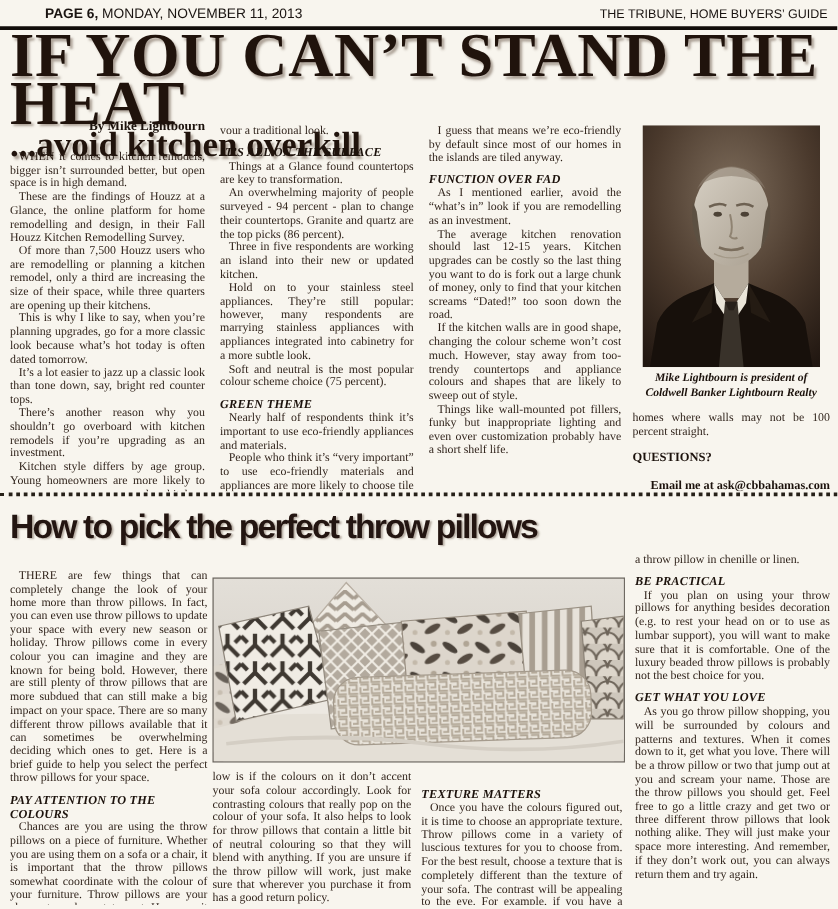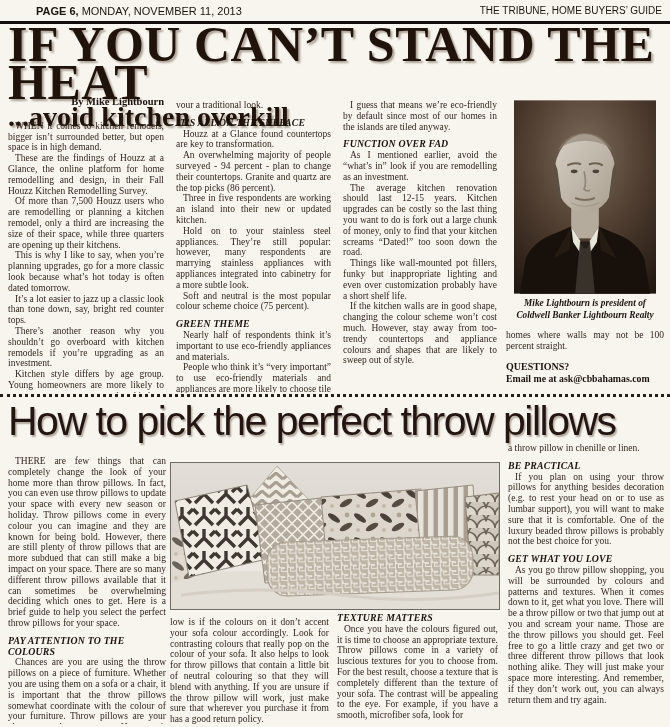--- a/index.html
+++ b/index.html
@@ -4,21 +4,21 @@
 <style>
   html,body{margin:0;padding:0;}
   body{
     width:670px;height:727px;position:relative;overflow:hidden;
     background:#f8f5ee;
     font-family:"Liberation Serif", serif;
     color:#2c1f17;
   }
   
   .pagehead{position:absolute;top:5px;left:8px;right:8px;display:flex;
-    justify-content:space-between;align-items:flex-start;
+    justify-content:space-between;align-items:flex-end;
     font-family:"Liberation Sans", sans-serif;color:#1a1411;padding-left:28px;}
   .pagehead .left{font-size:11px;}
   .pagehead .left b{font-weight:bold;}
   .pagehead .right{font-size:10px;}
   .toprule{position:absolute;top:21px;left:0;width:670px;height:3px;background:#120d0a;}
   
   .hl1{position:absolute;left:8px;top:25px;color:#20130c;
     font-family:"Liberation Serif", serif;font-weight:bold;
     text-shadow:2px 2px 2px rgba(80,60,45,.45);}
   .hl1 .l1{font-size:50px;line-height:38px;letter-spacing:.5px;}
@@ -29,28 +29,28 @@
   .p{text-indent:7px;}
   .p.ni{text-indent:0;}
   .colhead{font-weight:bold;font-size:9.8px;margin-top:7px;color:#1c120c;
     letter-spacing:.2px;text-align:left;font-style:italic;}
   .byline{font-weight:bold;font-size:10.5px;margin-bottom:13px;text-align:right;color:#1c120c;}
   
   .portrait{display:block;margin:0 auto;width:142px;height:194px;}
   .caption{font-weight:bold;font-style:italic;font-size:9.3px;line-height:11.5px;
     text-align:center;margin-top:4px;color:#1c120c;}
   .qhead{font-weight:bold;font-size:10px;margin-top:10px;text-align:left;color:#1c120c;}
-  .qmail{font-weight:bold;font-size:9.8px;margin-top:2px;text-align:left;color:#1c120c;}
+  .qmail{font-weight:bold;font-size:9.8px;margin-top:12px;text-align:right;color:#1c120c;}
   .homes{margin-top:9px;}
   
   .dotdiv{position:absolute;left:0;width:670px;top:394px;border-top:3px dotted #262018;}
   
   .hl2{position:absolute;left:8px;top:399px;color:#231511;
-    font-family:"Liberation Sans", sans-serif;font-weight:normal;
-    font-size:41px;line-height:44px;letter-spacing:-1.5px;
+    font-family:"Liberation Sans", sans-serif;font-weight:bold;
+    font-size:27px;line-height:44px;letter-spacing:-1.5px;
     text-shadow:1.5px 1.5px 1.5px rgba(80,60,45,.4);}
   .pillowframe{position:absolute;left:170px;top:462px;width:328px;height:146px;
     border:1px solid #6f6a63;background:#dcd8d1;}
   .pillowframe svg{display:block;width:328px;height:146px;}
 </style>
 </head>
 <body>
 
 <div class="pagehead">
   <div class="left"><b>PAGE 6,</b><span> MONDAY, NOVEMBER 11, 2013</span></div>
@@ -70,37 +70,37 @@
   <div class="p">Of more than 7,500 Houzz users who are remodelling or planning a kitchen remodel,  only a third are increasing the size of their space, while three quarters are opening up their kitchens.</div>
   <div class="p">This is why I like to say, when you’re planning upgrades, go for a more classic look because what’s hot today is often dated tomorrow.</div>
   <div class="p">It’s a lot easier to jazz up a classic look than tone down, say, bright red counter tops.</div>
   <div class="p">There’s another reason why you shouldn’t go overboard with kitchen remodels if you’re upgrading as an investment.</div>
   <div class="p">Kitchen style differs by age group. Young homeowners are more likely to want a contemporary or modern kitchen. People over 55 years old tend to fa-</div>
 </div>
 
 <div class="col" style="left:176px;top:100px;width:155px;height:293px;">
   <div class="p ni">vour a traditional look.</div>
   <div class="colhead">IT’S ALL ON THE SURFACE</div>
-  <div class="p">Houzz at a Glance found countertops are key to transformation.</div>
+  <div class="p">Things at a Glance found countertops are key to transformation.</div>
   <div class="p">An overwhelming majority of people surveyed - 94 percent - plan to change their countertops. Granite and quartz are the top picks (86 percent).</div>
   <div class="p">Three in five respondents are working an island into their new or updated kitchen.</div>
   <div class="p">Hold on to your stainless steel appliances. They’re still popular: however, many respondents are marrying stainless appliances with appliances integrated into cabinetry for a more subtle look.</div>
   <div class="p">Soft and neutral is the most popular colour scheme choice (75 percent).</div>
   <div class="colhead">GREEN THEME</div>
   <div class="p">Nearly half of respondents think it’s important to use eco-friendly appliances and materials.</div>
   <div class="p">People who think it’s “very important” to use eco-friendly materials and appliances are more likely to choose tile flooring, while all other groups favoured hardwood.</div>
 </div>
 
 <div class="col" style="left:343px;top:100px;width:154px;height:293px;">
   <div class="p">I guess that means we’re eco-friendly by default since most of our homes in the islands are tiled anyway.</div>
   <div class="colhead">FUNCTION OVER FAD</div>
   <div class="p">As I mentioned earlier, avoid the “what’s in” look if you are remodelling as an investment.</div>
   <div class="p">The average kitchen renovation should last 12-15 years. Kitchen upgrades can be costly so the last thing you want to do is fork out a large chunk of money, only to find that your kitchen screams “Dated!”  too soon down the road.</div>
+  <div class="p">If the kitchen walls are in good shape, changing the colour scheme won’t cost much. However, stay away from too-trendy countertops and appliance colours and shapes that are likely to sweep out of style.</div>
   <div class="p">Things like wall-mounted pot fillers, funky but inappropriate lighting and even over customization probably have a short shelf life.</div>
-  <div class="p">If the kitchen walls are in good shape, changing the colour scheme won’t cost much. However, stay away from too-trendy countertops and appliance colours and shapes that are likely to sweep out of style.</div>
 
 </div>
 
 <div class="col" style="left:506px;top:100px;width:158px;height:293px;text-align:justify;">
 
   <svg class="portrait" viewBox="0 0 144 196">
     <defs>
       <radialGradient id="pbg" cx="50%" cy="28%" r="85%">
         <stop offset="0%" stop-color="#7d6c5b"></stop>
         <stop offset="55%" stop-color="#4a392c"></stop>
@@ -223,21 +223,21 @@
 
     <path d="M10,132 Q90,122 170,132 T328,130" stroke="#d4cec4" stroke-width="3" fill="none"></path>
   </svg>
 </div>
 
 <div class="col" style="left:170px;top:617px;width:159px;height:107px;">
   <div class="p ni">low is if the colours on it don’t accent your sofa colour accordingly. Look for contrasting colours that really pop on the colour of your sofa. It also helps to look for throw pillows that contain a little bit of neutral colouring so that they will blend with anything. If you are unsure if the throw pillow will work, just make sure that wherever you purchase it from has a good return policy.</div>
 </div>
 
 <div class="col" style="left:337px;top:613px;width:161px;height:111px;">
-  <div class="colhead" style="margin-top:0;">TEXTURE MATTERS</div>
+  <div class="colhead" style="margin-top:18px;">TEXTURE MATTERS</div>
   <div class="p">Once you have the colours figured out, it is time to choose an appropriate texture. Throw pillows come in a variety of luscious textures for you to choose from. For the best result, choose a texture that is completely different than the texture of your sofa. The contrast will be appealing to the eye. For example, if you have a smooth, microfiber sofa, look for</div>
 </div>
 
 <div class="col" style="left:508px;top:443px;width:156px;height:281px;">
   <div class="p ni">a throw pillow in chenille or linen.</div>
   <div class="colhead">BE PRACTICAL</div>
   <div class="p">If you plan on using your throw pillows for anything besides decoration (e.g. to rest your head on or to use as lumbar support), you will want to make sure that it is comfortable. One of the luxury beaded throw pillows is probably not the best choice for you.</div>
   <div class="colhead">GET WHAT YOU LOVE</div>
   <div class="p">As you go throw pillow shopping, you will be surrounded by colours and patterns and textures. When it comes down to it, get what you love. There will be a throw pillow or two that jump out at you and scream your name. Those are the throw pillows you should get. Feel free to go a little crazy and get two or three different throw pillows that look nothing alike. They will just make your space more interesting. And remember, if they don’t work out, you can always return them and try again.</div>
 </div>

